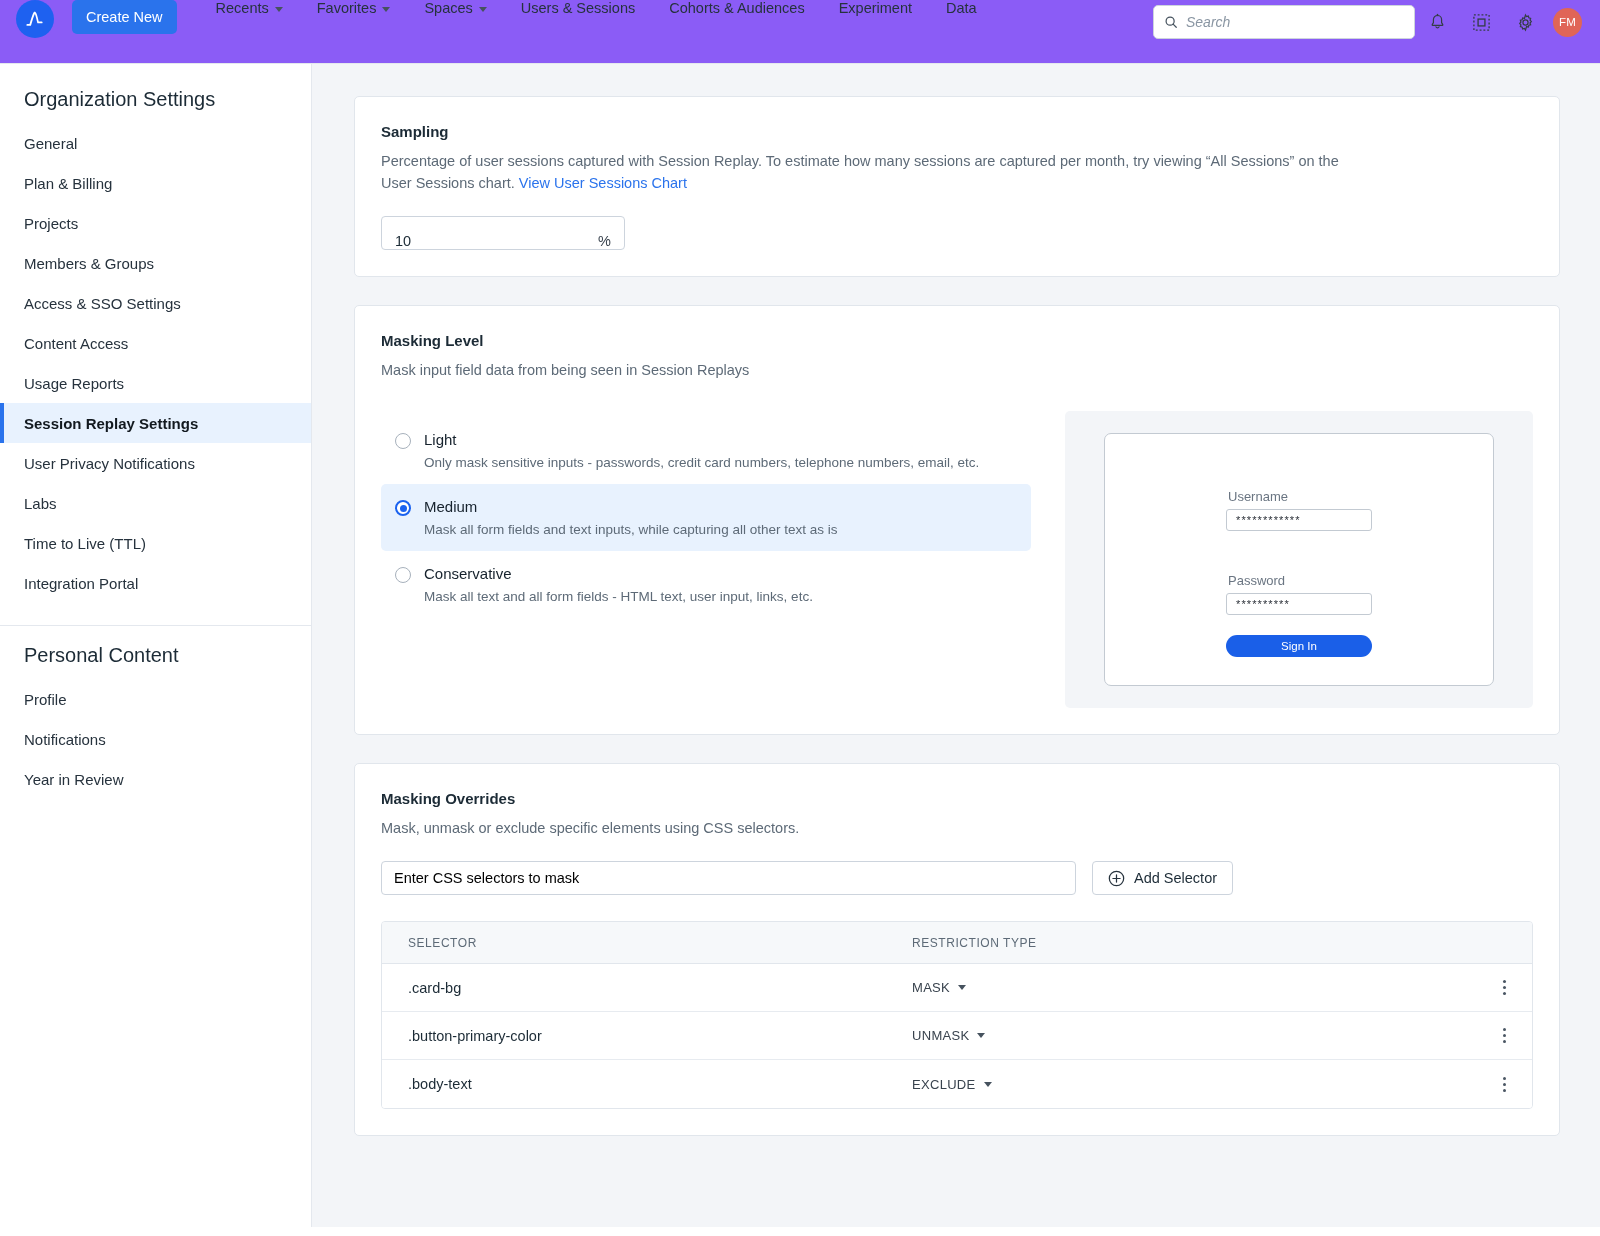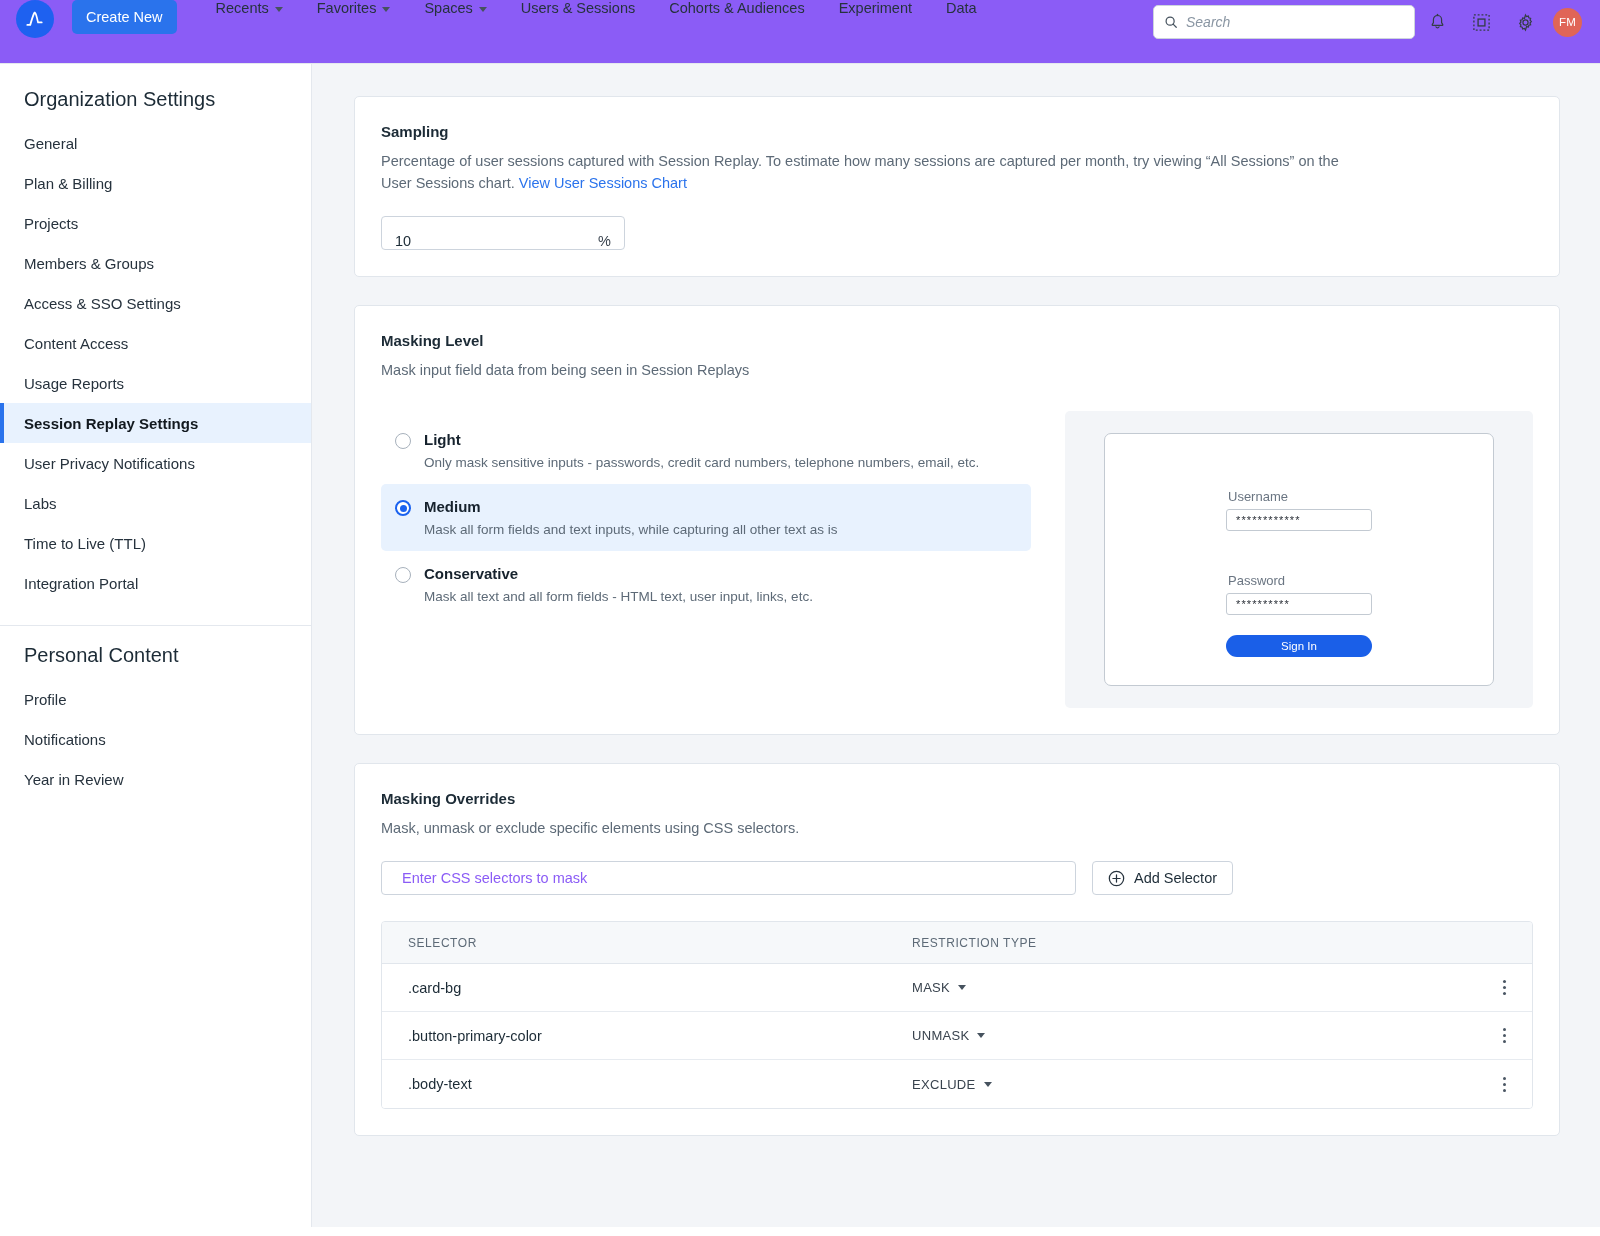--- a/index.html
+++ b/index.html
@@ -215,21 +215,21 @@
     position: relative;
   }
   .radio.on::after {
     content: "";
     position: absolute;
     left: 2.5px; top: 2.5px;
     width: 7px; height: 7px;
     border-radius: 50%;
     background: #1a62ef;
   }
-  .opt-name { font-size: 15px; color: #16222d; font-weight: bold; }
+  .opt-name { font-size: 15px; color: #16222d; font-weight: normal; }
   .opt-desc { font-size: 13.5px; color: #5d6a77; margin-top: 7px; }
 
   .preview-pane {
     flex: 1 1 auto;
     margin-left: 34px;
     background: #f3f5f8;
     border-radius: 5px;
     padding: 22px;
     display: flex; align-items: center; justify-content: center;
     min-height: 236px;
@@ -266,22 +266,22 @@
     font-size: 11.5px;
     cursor: pointer;
     font-family: "Liberation Sans", sans-serif;
   }
 
   
   .sel-row { display: flex; gap: 16px; margin-top: 22px; }
   .sel-input {
     flex: 0 0 695px; height: 34px;
     border: 1px solid #cdd4dd; border-radius: 4px;
-    display: flex; align-items: center; padding: 0 20px;
-    font-size: 14.5px; color: #8b5cf6;
+    display: flex; align-items: center; padding: 0 12px;
+    font-size: 14.5px; color: #000000;
     background: #fff;
   }
   .add-sel {
     height: 34px;
     border: 1px solid #cdd4dd; border-radius: 4px;
     background: #fff;
     display: flex; align-items: center; gap: 9px;
     padding: 0 15px;
     font-size: 14.5px; color: #1c2b36;
     cursor: pointer;

